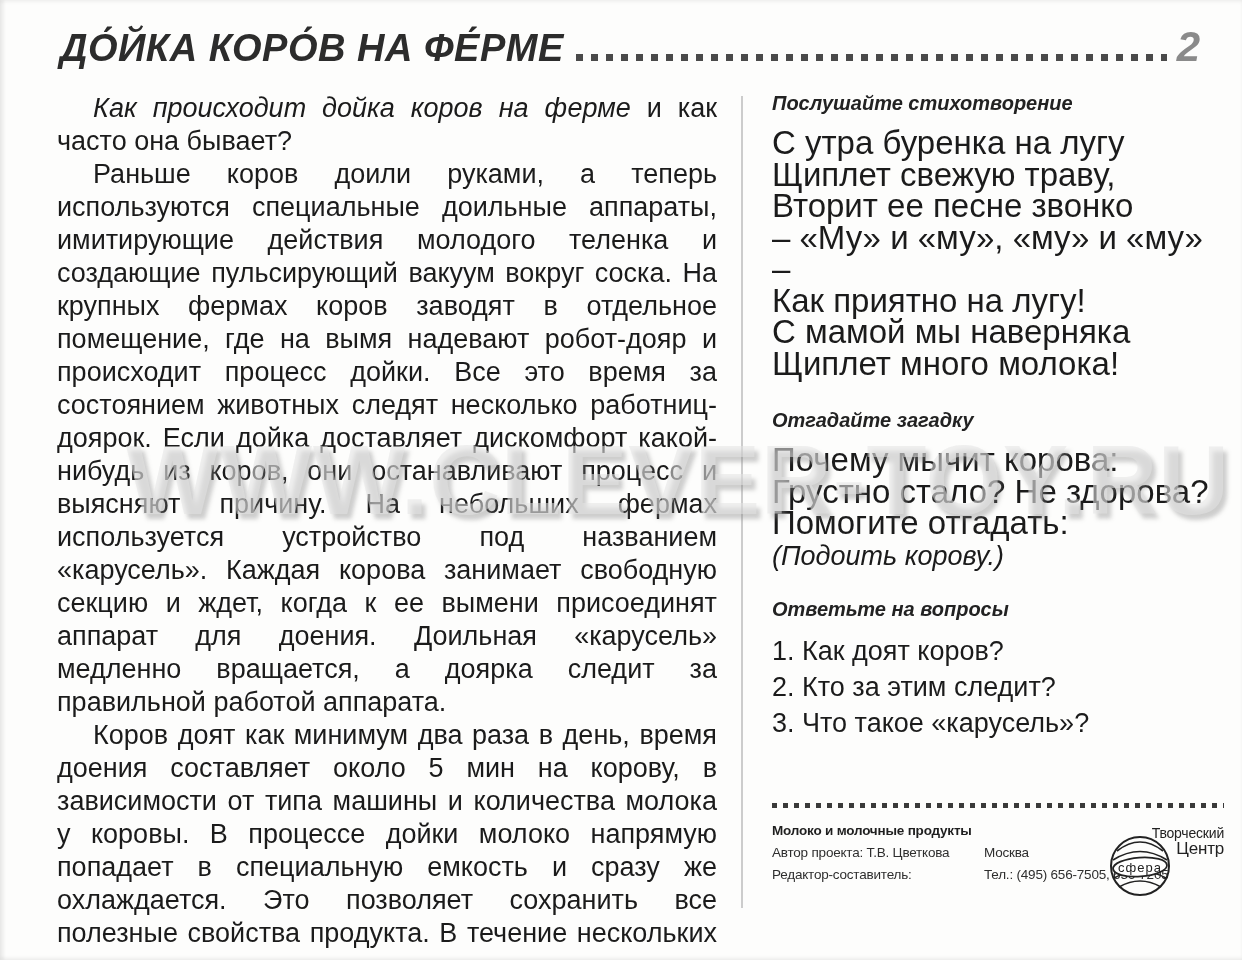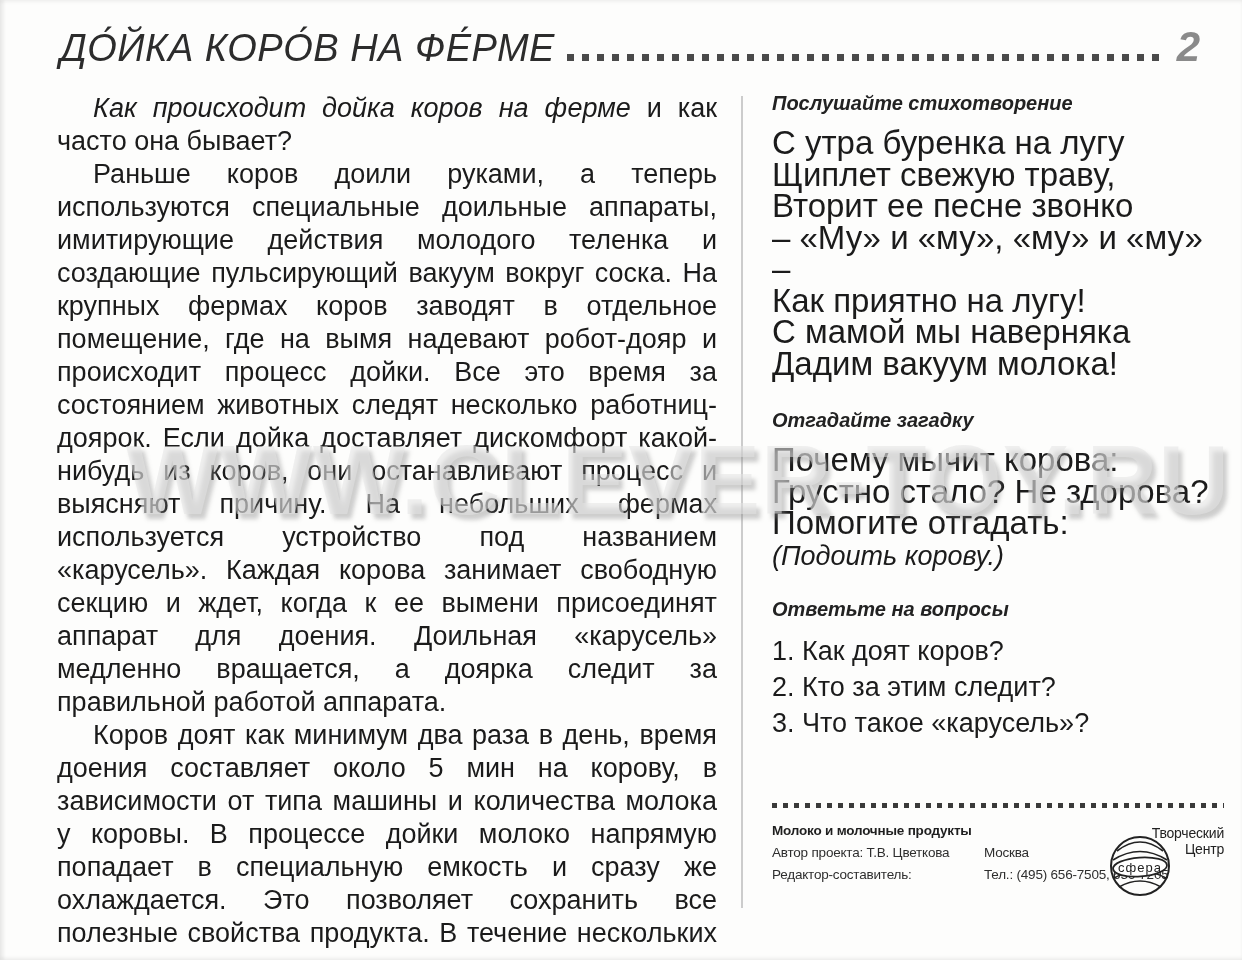--- a/index.html
+++ b/index.html
@@ -12,21 +12,21 @@
   .page{
     position:absolute;inset:0;
     box-shadow:inset 4px 0 3px rgba(0,0,0,0.06), inset 0 -3px 3px rgba(0,0,0,0.04), inset 0 3px 3px rgba(0,0,0,0.03);
   }
   
   .header{
     position:absolute;left:60px;right:42px;top:26px;
     display:flex;align-items:flex-end;
   }
   .title{
-    margin:0;font-size:38px;font-weight:normal;font-style:italic;
+    margin:0;font-size:38px;font-weight:bold;font-style:italic;
     letter-spacing:0.5px;color:#2c2c2c;white-space:nowrap;
   }
   .leader{
     flex:1;height:7px;margin:0 10px 9px 12px;
     background:repeating-linear-gradient(90deg,#4a4a4a 0 7px,transparent 7px 15px);
   }
   .pagenum{
     font-size:42px;font-weight:bold;font-style:italic;color:#8a8a8a;
     line-height:1;margin-bottom:2px;
   }
@@ -64,21 +64,21 @@
     margin-top:12px;display:flex;position:relative;
     font-size:13.5px;line-height:22px;color:#2e2e2e;letter-spacing:-0.2px;
   }
   .f-left{width:212px;flex:none;}
   .f-mid{width:150px;flex:none;margin-top:22px;white-space:nowrap;}
   .f-title{font-weight:bold;color:#1f1f1f;}
   .f-logo{
     position:absolute;right:0;top:0;width:116px;height:90px;
   }
   .f-logo .l1{position:absolute;top:2px;right:0;font-size:14px;color:#222;}
-  .f-logo .l2{position:absolute;top:18px;right:0;font-size:14px;color:#222;}
+  .f-logo .l2{position:absolute;top:18px;right:0;font-size:17px;color:#222;}
   .f-logo svg{position:absolute;left:0;top:14px;}
   
   .watermark{
     position:absolute;left:126px;top:424px;z-index:5;pointer-events:none;
     font-size:98px;font-weight:bold;letter-spacing:1px;white-space:nowrap;
     color:rgba(228,228,228,0.55);
     text-shadow:4px 5px 4px rgba(125,125,125,0.38);
     text-align:center;
   }
 </style>
@@ -106,21 +106,21 @@
 
   <aside class="right-col">
 
     <h2 class="sec-heading">Послушайте стихотворение</h2>
     <div class="poem-line">С утра буренка на лугу</div>
     <div class="poem-line">Щиплет свежую траву,</div>
     <div class="poem-line">Вторит ее песне звонко</div>
     <div class="poem-line">– «Му» и «му», «му» и «му» –</div>
     <div class="poem-line">Как приятно на лугу!</div>
     <div class="poem-line">С мамой мы наверняка</div>
-    <div class="poem-line">Дадим вакуум молока!</div>
+    <div class="poem-line">Щиплет много молока!</div>
 
     <div class="gap30"></div>
     <h2 class="sec-heading">Отгадайте загадку</h2>
     <div class="riddle-line">Почему мычит корова:</div>
     <div class="riddle-line">Грустно стало? Не здорова?</div>
     <div class="riddle-line">Помогите отгадать:</div>
     <div class="riddle-answer">(Подоить корову.)</div>
 
     <div class="gap26"></div>
     <h2 class="sec-heading">Ответьте на вопросы</h2>

